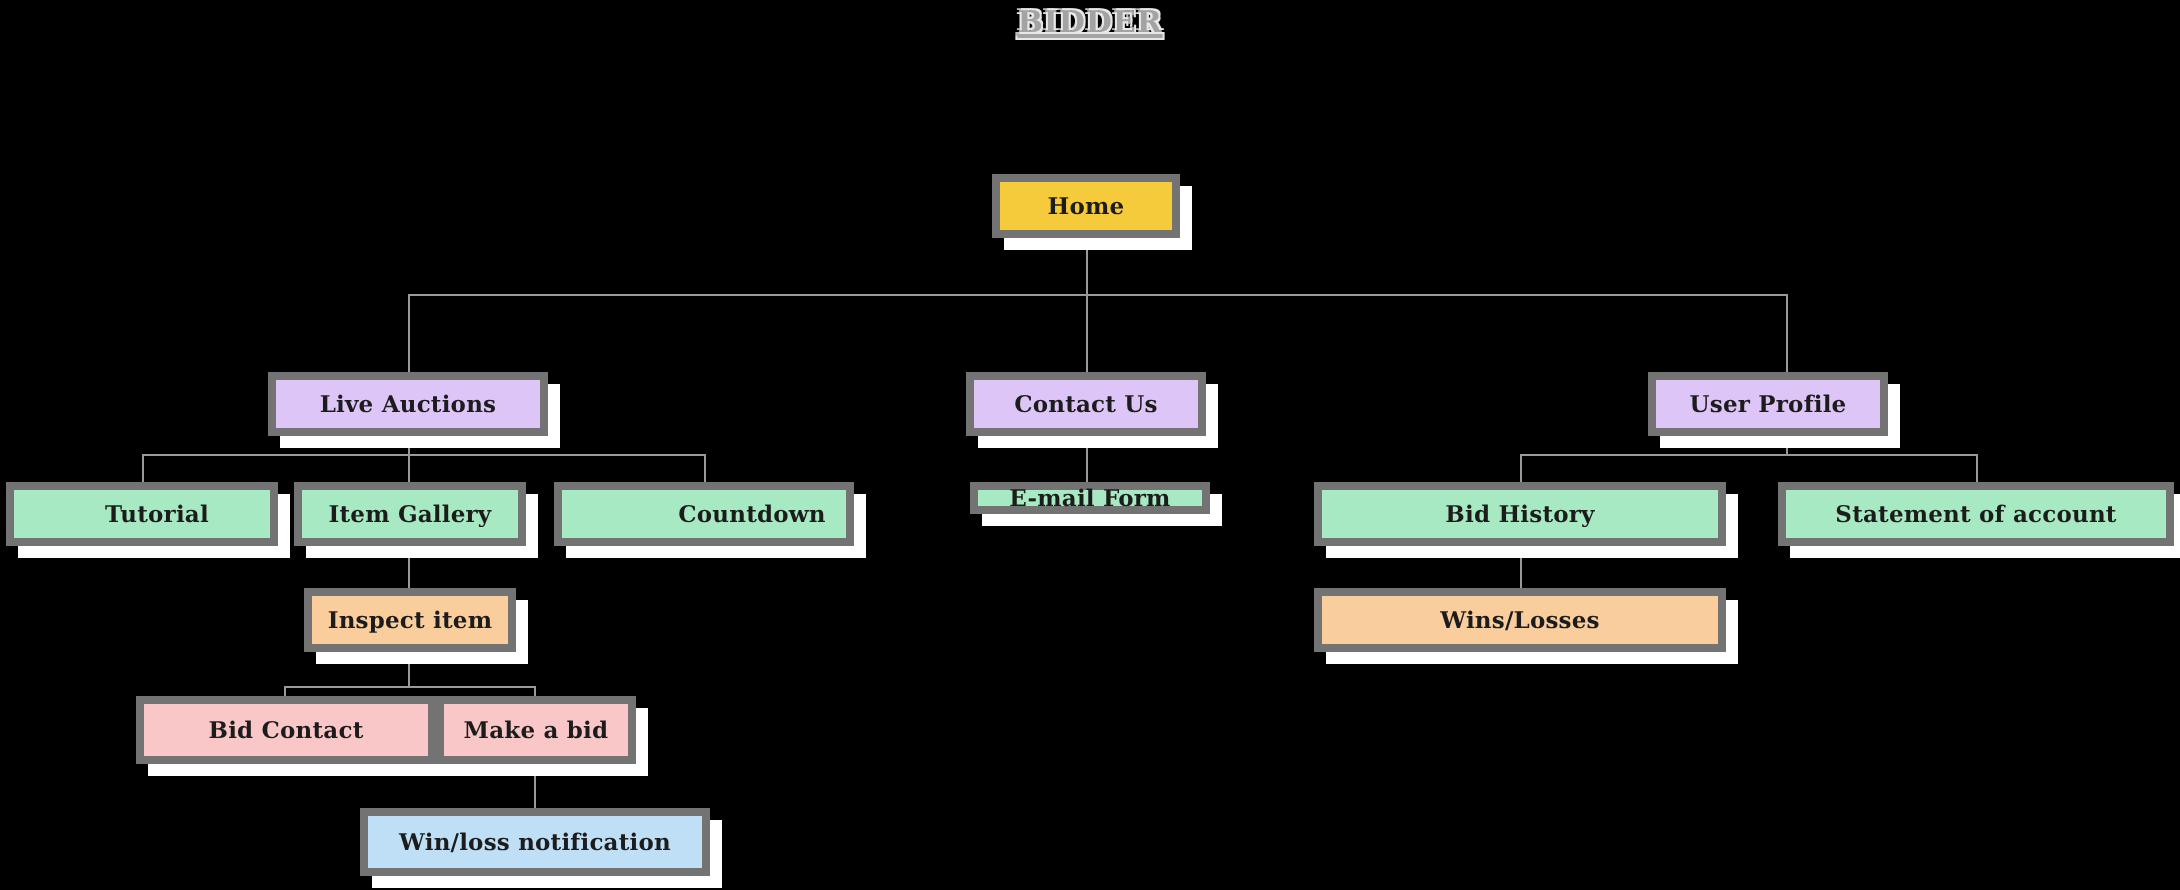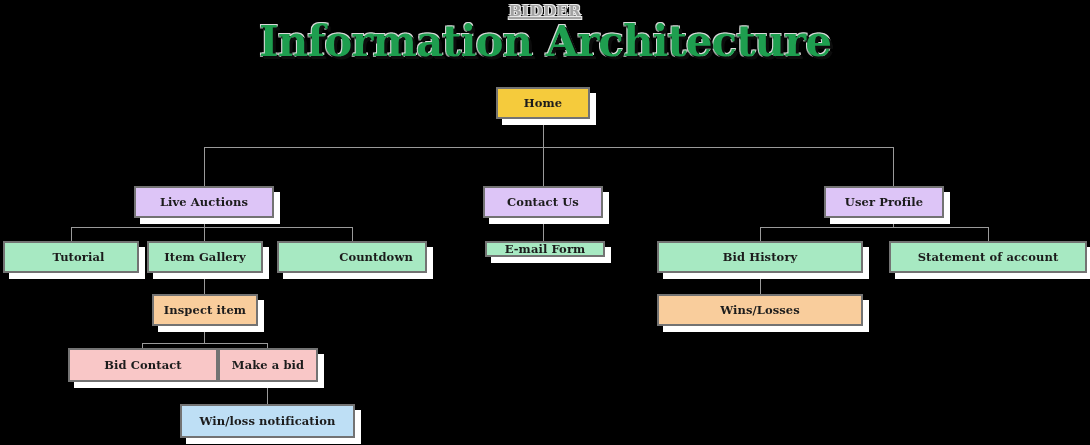--- a/index.html
+++ b/index.html
@@ -65,21 +65,21 @@
     position: absolute;
     background: #9a9a9a;
   }
   .conn.h { height: 1px; }
   .conn.v { width: 1px; }
 
   
   .node {
     position: absolute;
     box-sizing: border-box;
-    border: 2px solid #737373;
+    border: 4px solid #737373;
     display: flex;
     align-items: center;
     justify-content: center;
     text-align: center;
     color: #1c1c1c;
     font-family: "DejaVu Serif", "Liberation Serif", serif;
     font-weight: bold;
     font-size: 11.5px;
     line-height: 13px;
     letter-spacing: 0.1px;
@@ -99,21 +99,20 @@
   .c-pink   { background: #f9c7c7; }
   .c-blue   { background: #bedff5; }
 </style>
 </head>
 <body>
 
 <div id="canvas">
 
   <div id="title-block">
     <span id="title-kicker">BIDDER</span>
-    <span id="title-main">Information Architecture</span>
   </div>
 
   <div id="connector-layer">
       <div class="conn v" style="left: 543px; top: 119px; height: 28px;"></div>
       <div class="conn h" style="left: 204px; top: 147px; width: 689px;"></div>
       <div class="conn v" style="left: 204px; top: 147px; height: 39px;"></div>
       <div class="conn v" style="left: 543px; top: 147px; height: 39px;"></div>
       <div class="conn v" style="left: 893px; top: 147px; height: 39px;"></div>
       <div class="conn v" style="left: 204px; top: 218px; height: 9px;"></div>
       <div class="conn h" style="left: 71px; top: 227px; width: 281px;"></div>

